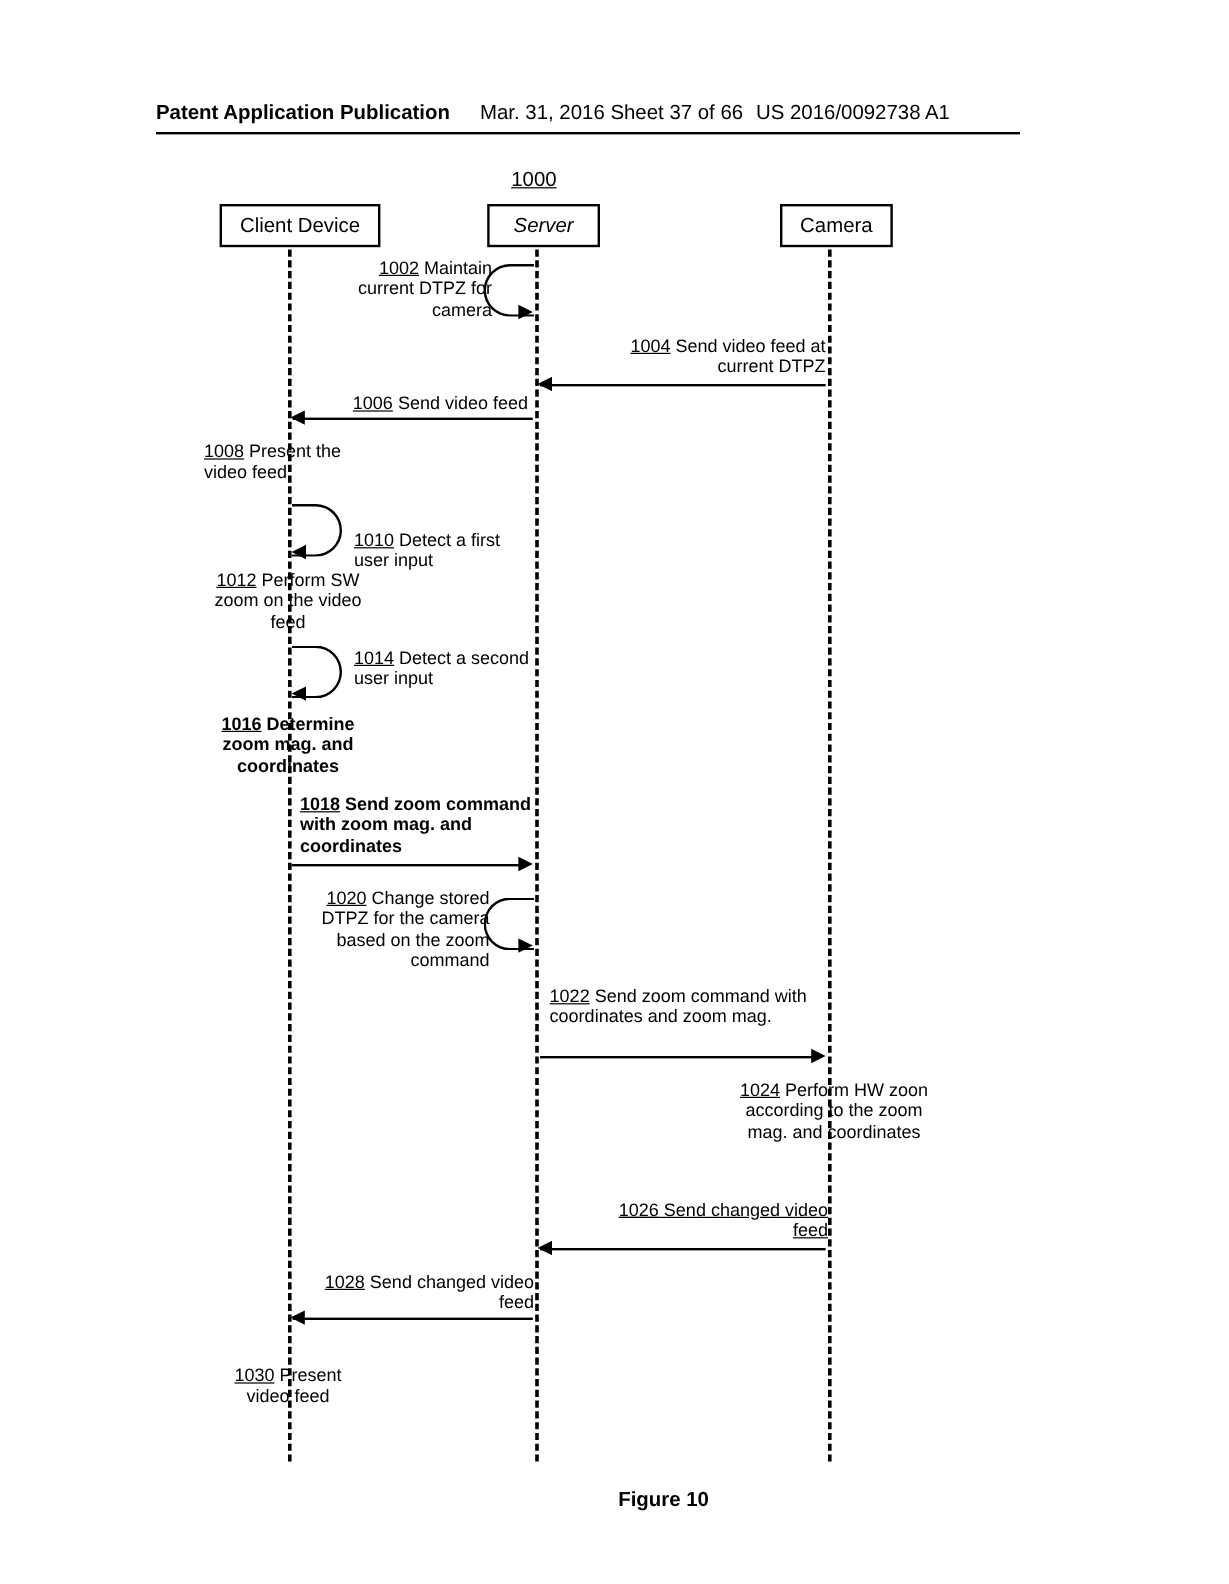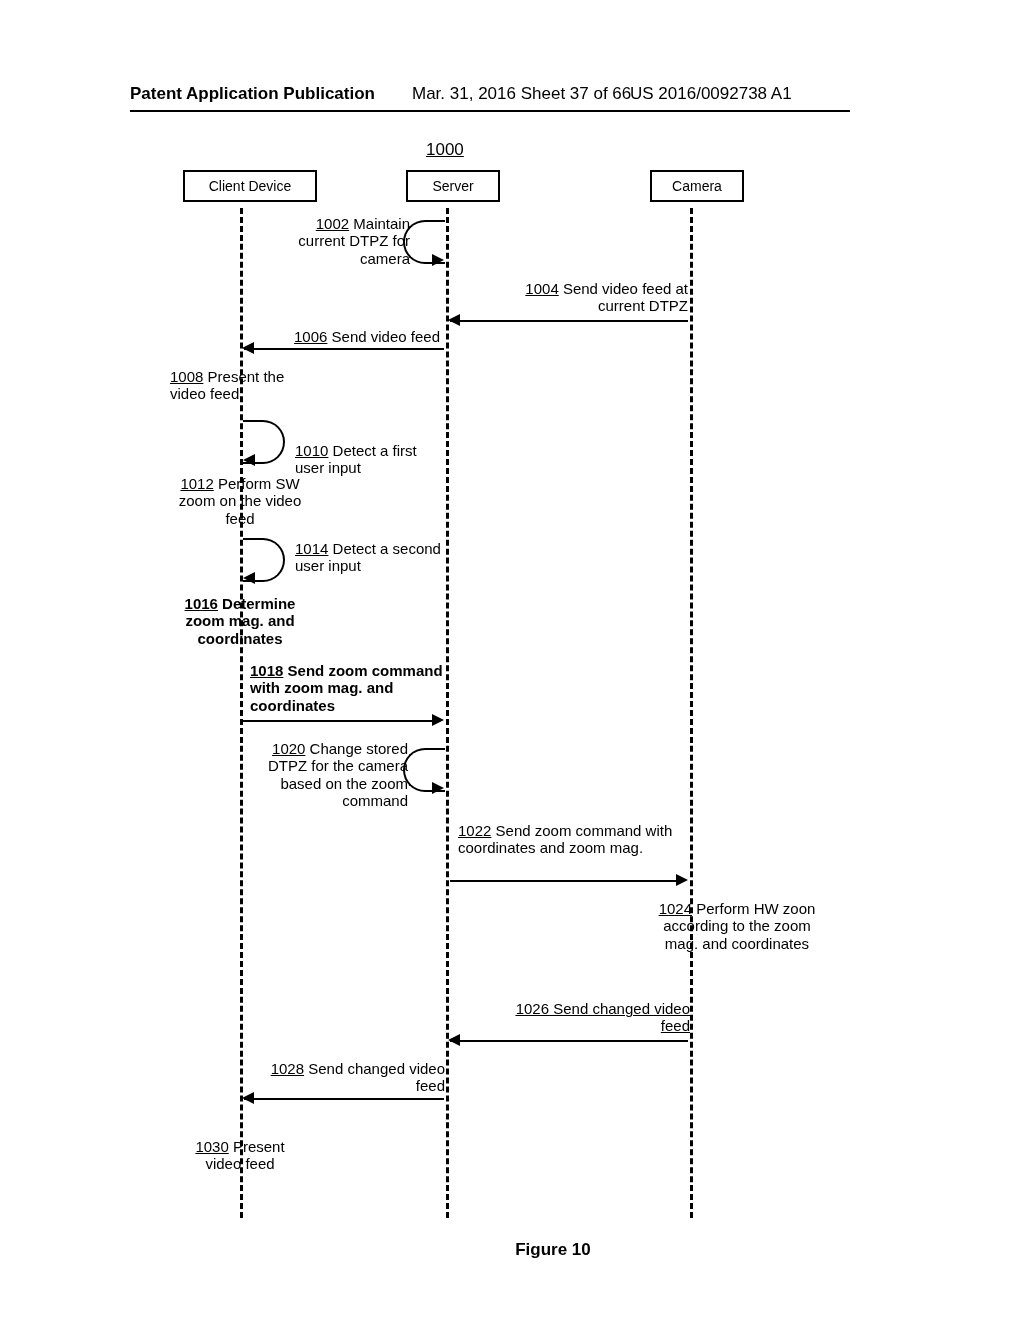--- a/index.html
+++ b/index.html
@@ -20,21 +20,20 @@
     font-size: 17px;
   }
   .header .left {
     position: absolute;
     left: 130px;
     font-weight: bold;
   }
   .header .mid {
     position: absolute;
     left: 400px;
-    margin-left: 12px;
   }
   .header .right {
     position: absolute;
     left: 630px;
   }
   .hr {
     position: absolute;
     top: 110px;
     left: 130px;
     width: 720px;
@@ -50,21 +49,21 @@
     position: absolute;
     top: 0;
     left: 426px;
     font-size: 17px;
     text-decoration: underline;
   }
   .actor-box {
     position: absolute;
     border: 2px solid #000;
     background: #fff;
-    font-size: 14px;
+    font-size: 17px;
     text-align: center;
     padding: 6px 10px;
   }
   .lifeline {
     position: absolute;
     border-left: 3px dashed #000;
     top: 68px;
     height: 1010px;
   }
   .msg {
@@ -127,21 +126,21 @@
   <span class="mid">Mar. 31, 2016  Sheet 37 of 66</span>
   <span class="right">US 2016/0092738 A1</span>
 </div>
 <div class="hr"></div>
 
 <div class="diagram">
 
   <div class="fignum">1000</div>
 
   <div class="actor-box" style="left:183px; top:30px; width:110px;">Client Device</div>
-  <div class="actor-box" style="left:406px; top:30px; width:70px;">Server</div>
+  <div class="actor-box" style="left:406px; top:30px; width:70px;font-style:italic;">Server</div>
   <div class="actor-box" style="left:650px; top:30px; width:70px;">Camera</div>
 
   <div class="lifeline" style="left:240px;"></div>
   <div class="lifeline" style="left:446px;"></div>
   <div class="lifeline" style="left:690px;"></div>
 
   <div class="self-loop-l" style="left:403px; top:80px;"></div>
   <div class="arrow-head-r" style="left:432px; top:114px;"></div>
   <div class="msg" style="left:280px; top:75px; width:130px; text-align:right;"><span class="u">1002</span><span> Maintain current DTPZ for camera</span></div>
 
@@ -172,21 +171,21 @@
   <div class="msg" style="left:250px; top:522px; width:195px;font-weight:bold;"><span class="u">1018</span><span> Send zoom command with zoom mag. and coordinates</span></div>
 
   <div class="self-loop-l" style="left:403px; top:608px;"></div>
   <div class="arrow-head-r" style="left:432px; top:642px;"></div>
   <div class="msg" style="left:248px; top:600px; width:160px; text-align:right;"><span class="u">1020</span><span> Change stored DTPZ for the camera based on the zoom command</span></div>
 
   <div class="arrow-line" style="left:450px; top:740px; width:228px;"></div>
   <div class="arrow-head-r" style="left:676px; top:734px;"></div>
   <div class="msg" style="left:458px; top:682px; width:220px;"><span class="u">1022</span><span> Send zoom command with coordinates and zoom mag.</span></div>
 
-  <div class="msg" style="left:610px; top:760px; width:170px; text-align:center;margin-left:42px;"><span class="u">1024</span><span> Perform HW zoon according to the zoom mag. and coordinates</span></div>
+  <div class="msg" style="left:610px; top:760px; width:170px; text-align:center;"><span class="u">1024</span><span> Perform HW zoon according to the zoom mag. and coordinates</span></div>
 
   <div class="arrow-line" style="left:450px; top:900px; width:238px;"></div>
   <div class="arrow-head-l" style="left:448px; top:894px;"></div>
   <div class="msg" style="left:490px; top:860px; width:200px; text-align:right;text-decoration:underline;"><span class="u">1026</span><span> Send changed video feed</span></div>
 
   <div class="arrow-line" style="left:244px; top:958px; width:200px;"></div>
   <div class="arrow-head-l" style="left:242px; top:952px;"></div>
   <div class="msg" style="left:260px; top:920px; width:185px; text-align:right;"><span class="u">1028</span><span> Send changed video feed</span></div>
 
   <div class="msg" style="left:180px; top:998px; width:120px; text-align:center;"><span class="u">1030</span><span> Present video feed</span></div>

